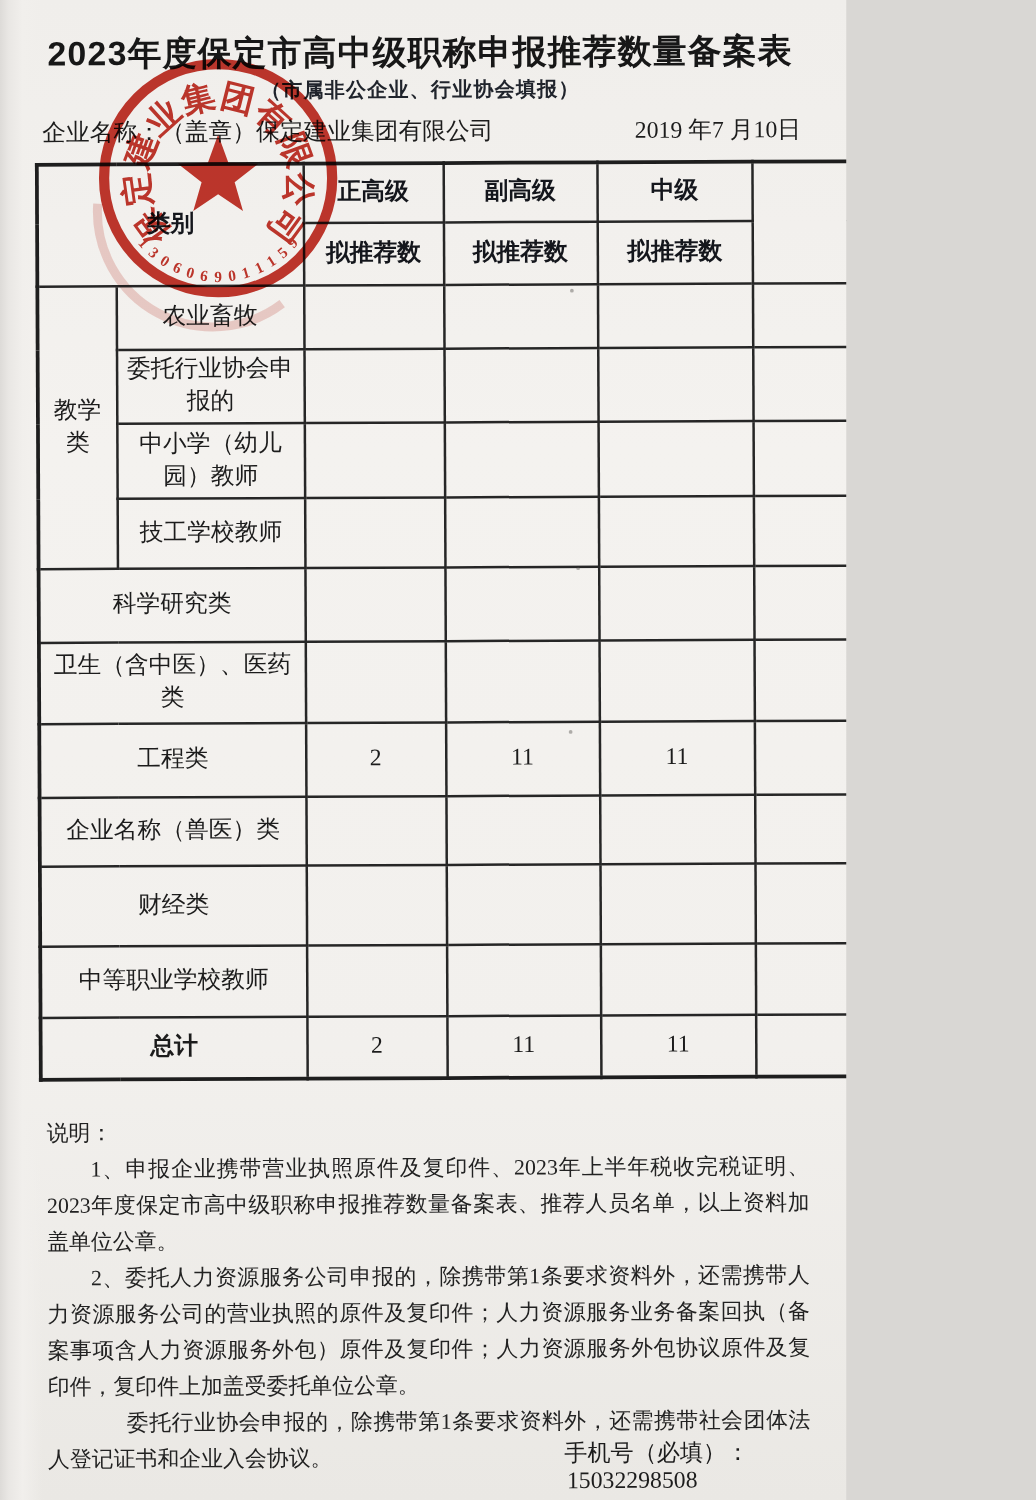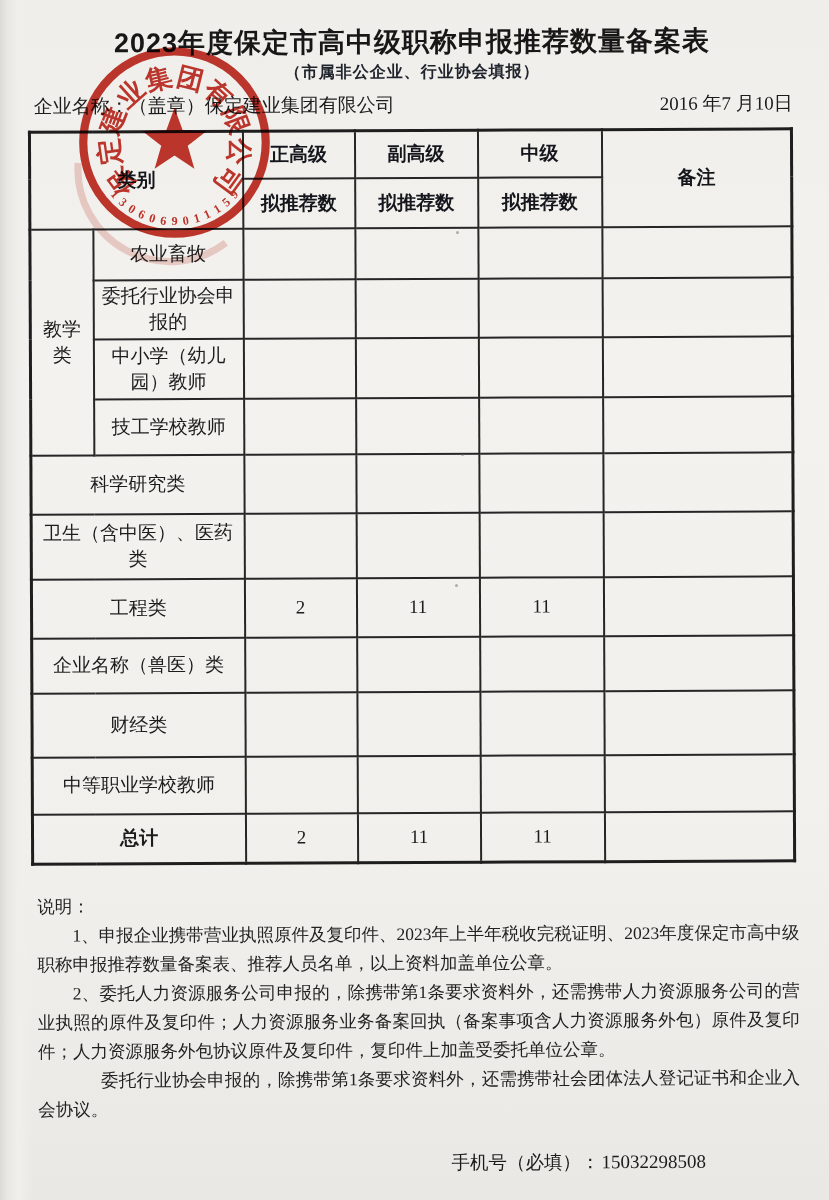--- a/index.html
+++ b/index.html
@@ -1,17 +1,17 @@
 <!DOCTYPE html>
 <html><head>
 <meta charset="utf-8">
 <style>
   html,body{margin:0;padding:0;background:#d9d7d4;}
   .page{
-    position:relative;width:829px;height:1200px;overflow:hidden;
+    position:relative;width:677px;height:1200px;overflow:hidden;
     background:
       linear-gradient(90deg,#dddbd8 0px,#e9e7e4 7px,#f1efec 18px,rgba(241,239,236,0) 34px),
       linear-gradient(180deg,#f0eeeb 0%,#f4f2ef 30%,#f2f0ed 70%,#eae8e4 100%);
     font-family:"Liberation Serif",serif;color:#1c1c1c;
   }
   .doc{position:absolute;inset:0;transform:rotate(-0.25deg);transform-origin:50% 50%;}
   .title{
     position:absolute;top:24px;left:0;right:0;margin:0;text-align:center;
     font-family:"Liberation Sans",sans-serif;font-weight:bold;
     font-size:27px;letter-spacing:1px;color:#171717;
@@ -72,21 +72,21 @@
 <body>
 
 <div class="page">
   <div class="doc">
 
     <h1 class="title">2023年度保定市高中级职称申报推荐数量备案表</h1>
     <div class="subtitle">（市属非公企业、行业协会填报）</div>
 
     <div class="info-row">
       <span>企业名称：（盖章）保定建业集团有限公司</span>
-      <span>2016 年7 月10日</span>
+      <span>2019 年7 月10日</span>
     </div>
 
     <table class="quota">
       <colgroup>
         <col style="width:63px">
           <col style="width:150px">
           <col style="width:112px">
         <col style="width:123px">
           <col style="width:124px">
           <col style="width:190px">

